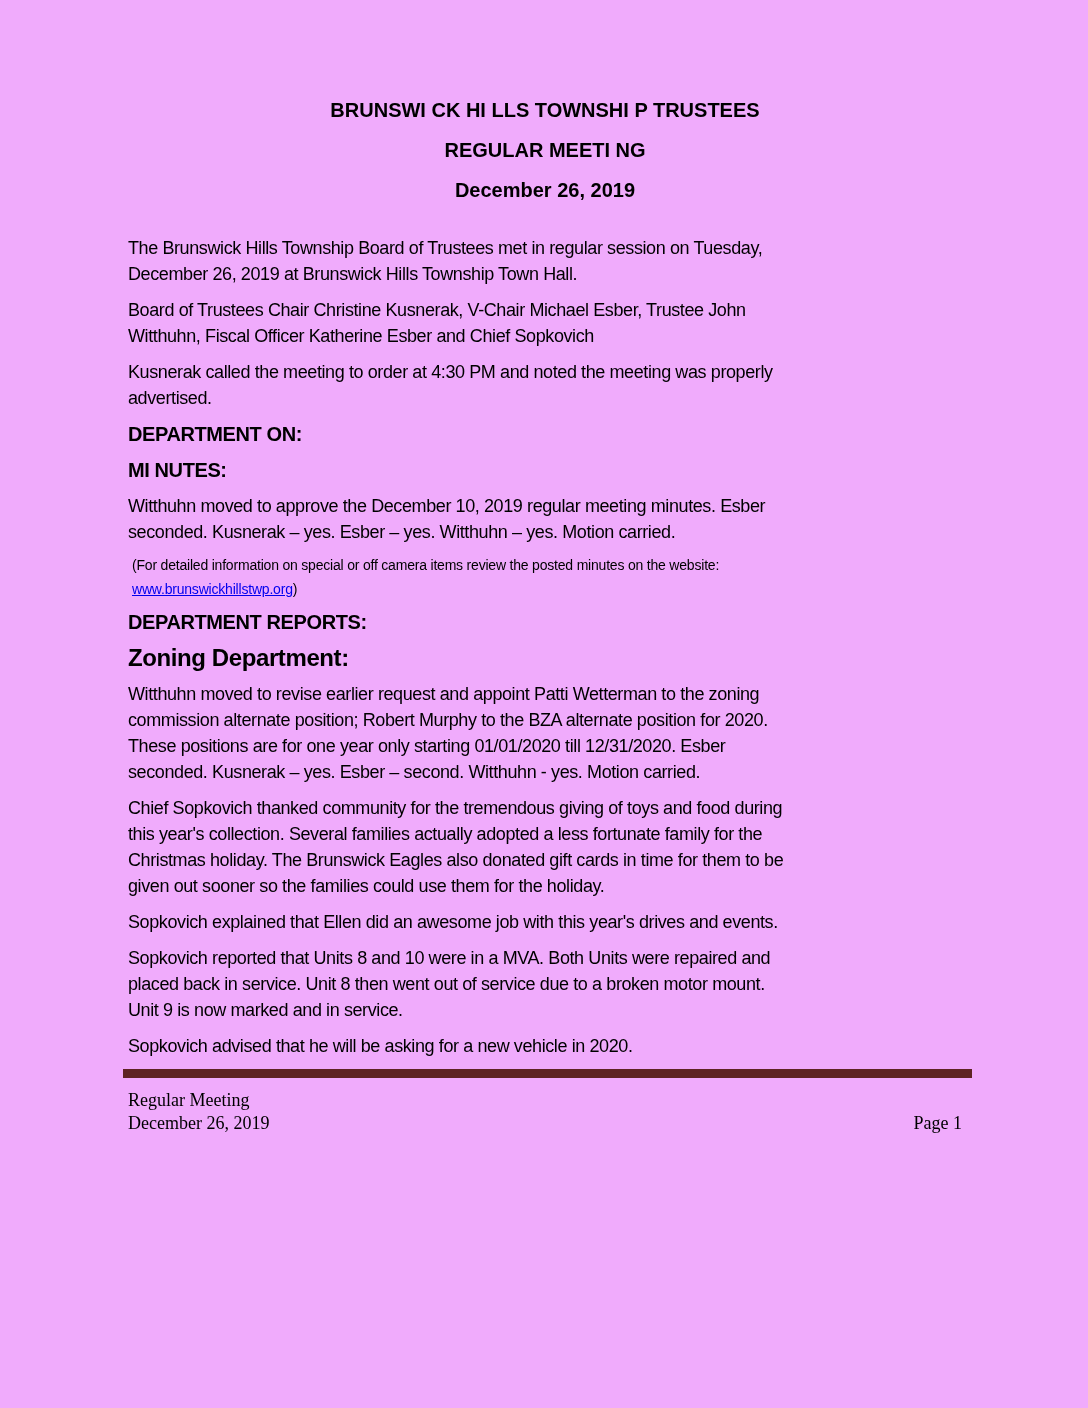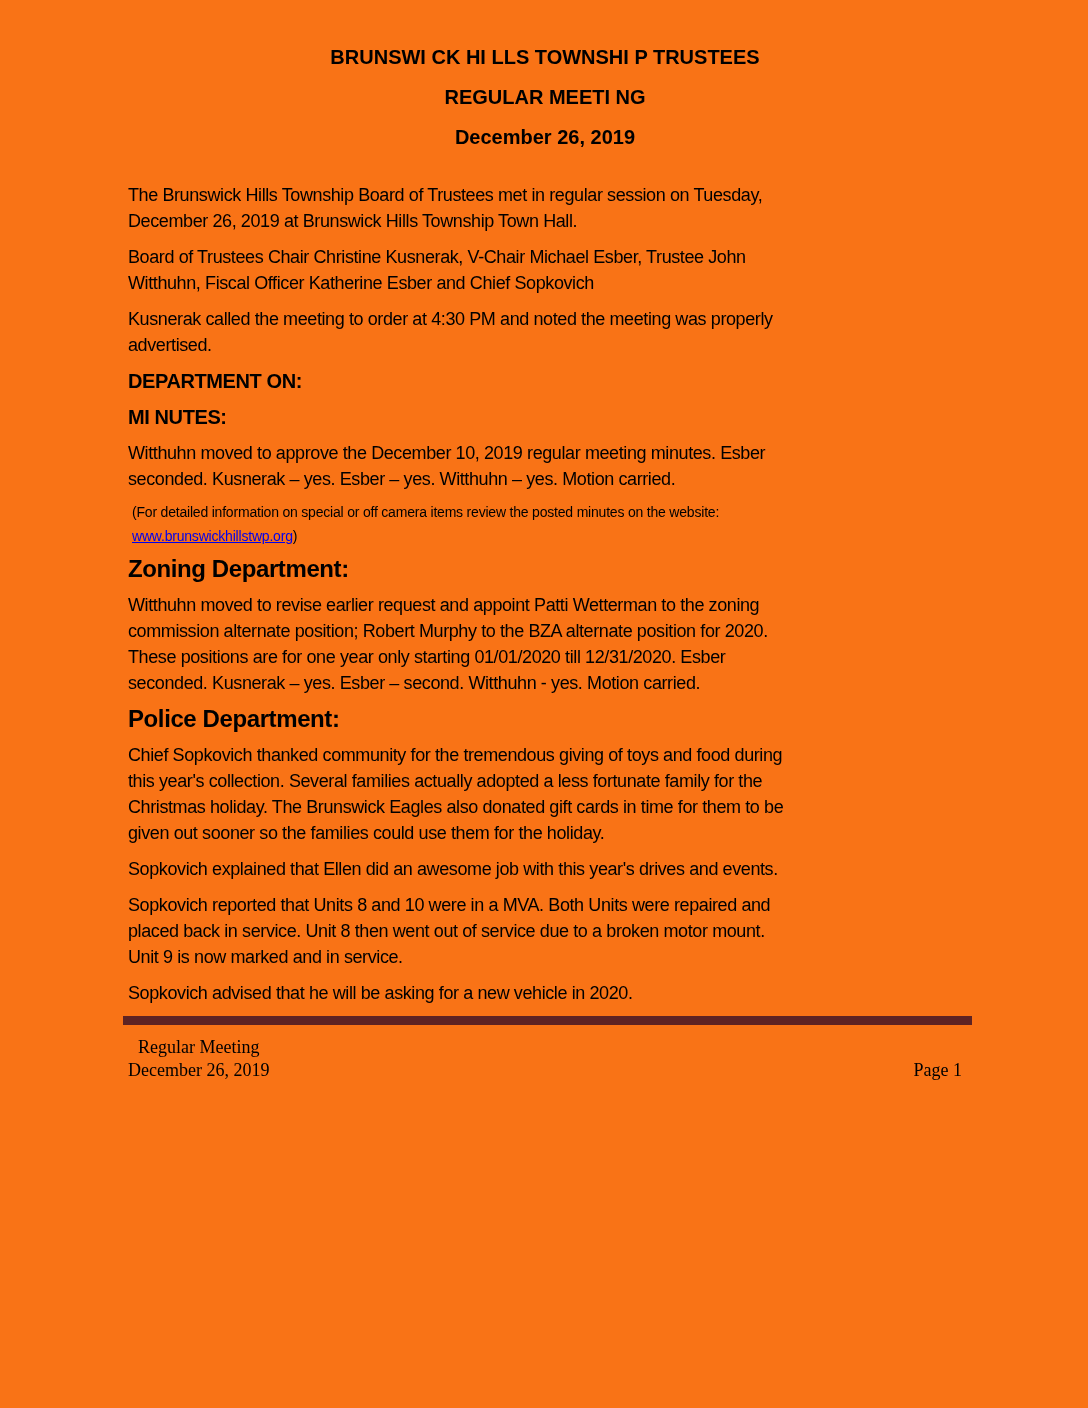--- a/index.html
+++ b/index.html
@@ -6,22 +6,22 @@
   html,body { background:#ffffff; }
   body {
     width:1088px; height:1408px;
     font-family:"Liberation Sans", sans-serif;
     color:#000;
     overflow:hidden;
   }
   .page {
     position:relative;
     width:1088px; height:1408px;
-    padding:37px 126px 0 128px;
-    background:#f97316;
+    padding:90px 126px 0 128px;
+    background:#f0abfc;
   }
   .title {
     text-align:center;
     font-weight:700;
     font-size:20px;
     line-height:40px;
     margin-bottom:25px;
     white-space:pre-line;
   }
   .para {
@@ -63,21 +63,20 @@
     margin:7px -10px 0 -5px;
   }
   .footer {
     display:flex;
     justify-content:space-between;
     align-items:flex-end;
     margin-top:11px;
     font-family:"Liberation Serif", serif;
     font-size:18px;
     line-height:23px;
-    text-align:center;
   }
   .footer-left { white-space:pre-line; }
 </style>
 </head>
 <body>
 
 <div class="page">
 
   <div class="title">BRUNSWI CK HI LLS TOWNSHI P TRUSTEES
 REGULAR MEETI NG
@@ -91,28 +90,28 @@
 advertised.</p>
 
   <div class="heading">DEPARTMENT ON:</div>
   <div class="heading">MI NUTES:</div>
 
   <p class="para">Witthuhn moved to approve the December 10, 2019 regular meeting minutes. Esber
 seconded. Kusnerak – yes. Esber – yes. Witthuhn – yes. Motion carried.</p>
 
   <p class="note"><span>(For detailed information on special or off camera items review the posted minutes on the website:</span><br><a href="#" class="link">www.brunswickhillstwp.org</a><span>)</span></p>
 
+  <div class="heading">DEPARTMENT REPORTS:</div>
   <div class="subheading">Zoning Department:</div>
 
   <p class="para">Witthuhn moved to revise earlier request and appoint Patti Wetterman to the zoning
 commission alternate position; Robert Murphy to the BZA alternate position for 2020.
 These positions are for one year only starting 01/01/2020 till 12/31/2020. Esber
 seconded. Kusnerak – yes. Esber – second. Witthuhn - yes. Motion carried.</p>
 
-  <div class="subheading">Police Department:</div>
 
   <p class="para">Chief Sopkovich thanked community for the tremendous giving of toys and food during
 this year's collection. Several families actually adopted a less fortunate family for the
 Christmas holiday. The Brunswick Eagles also donated gift cards in time for them to be
 given out sooner so the families could use them for the holiday.</p>
   <p class="para">Sopkovich explained that Ellen did an awesome job with this year's drives and events.</p>
   <p class="para">Sopkovich reported that Units 8 and 10 were in a MVA. Both Units were repaired and
 placed back in service. Unit 8 then went out of service due to a broken motor mount.
 Unit 9 is now marked and in service.</p>
   <p class="para">Sopkovich advised that he will be asking for a new vehicle in 2020.</p>

